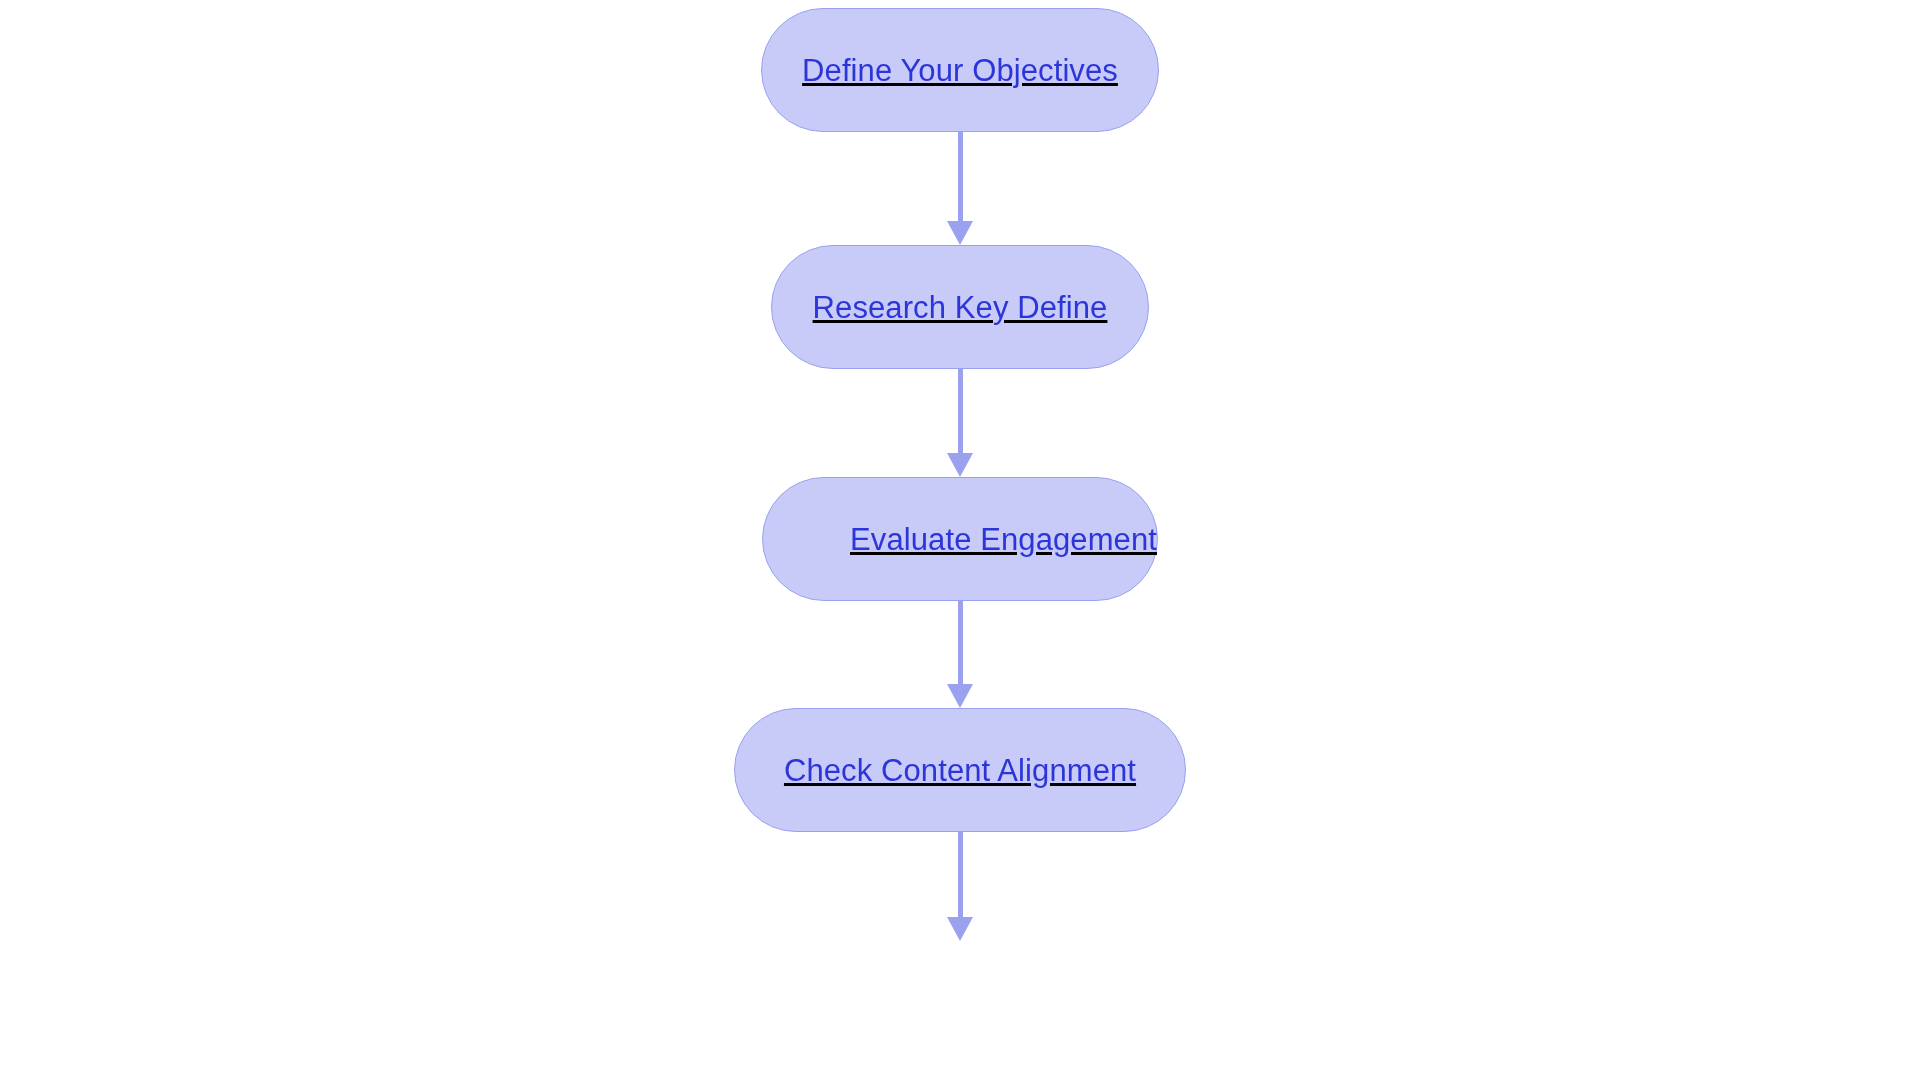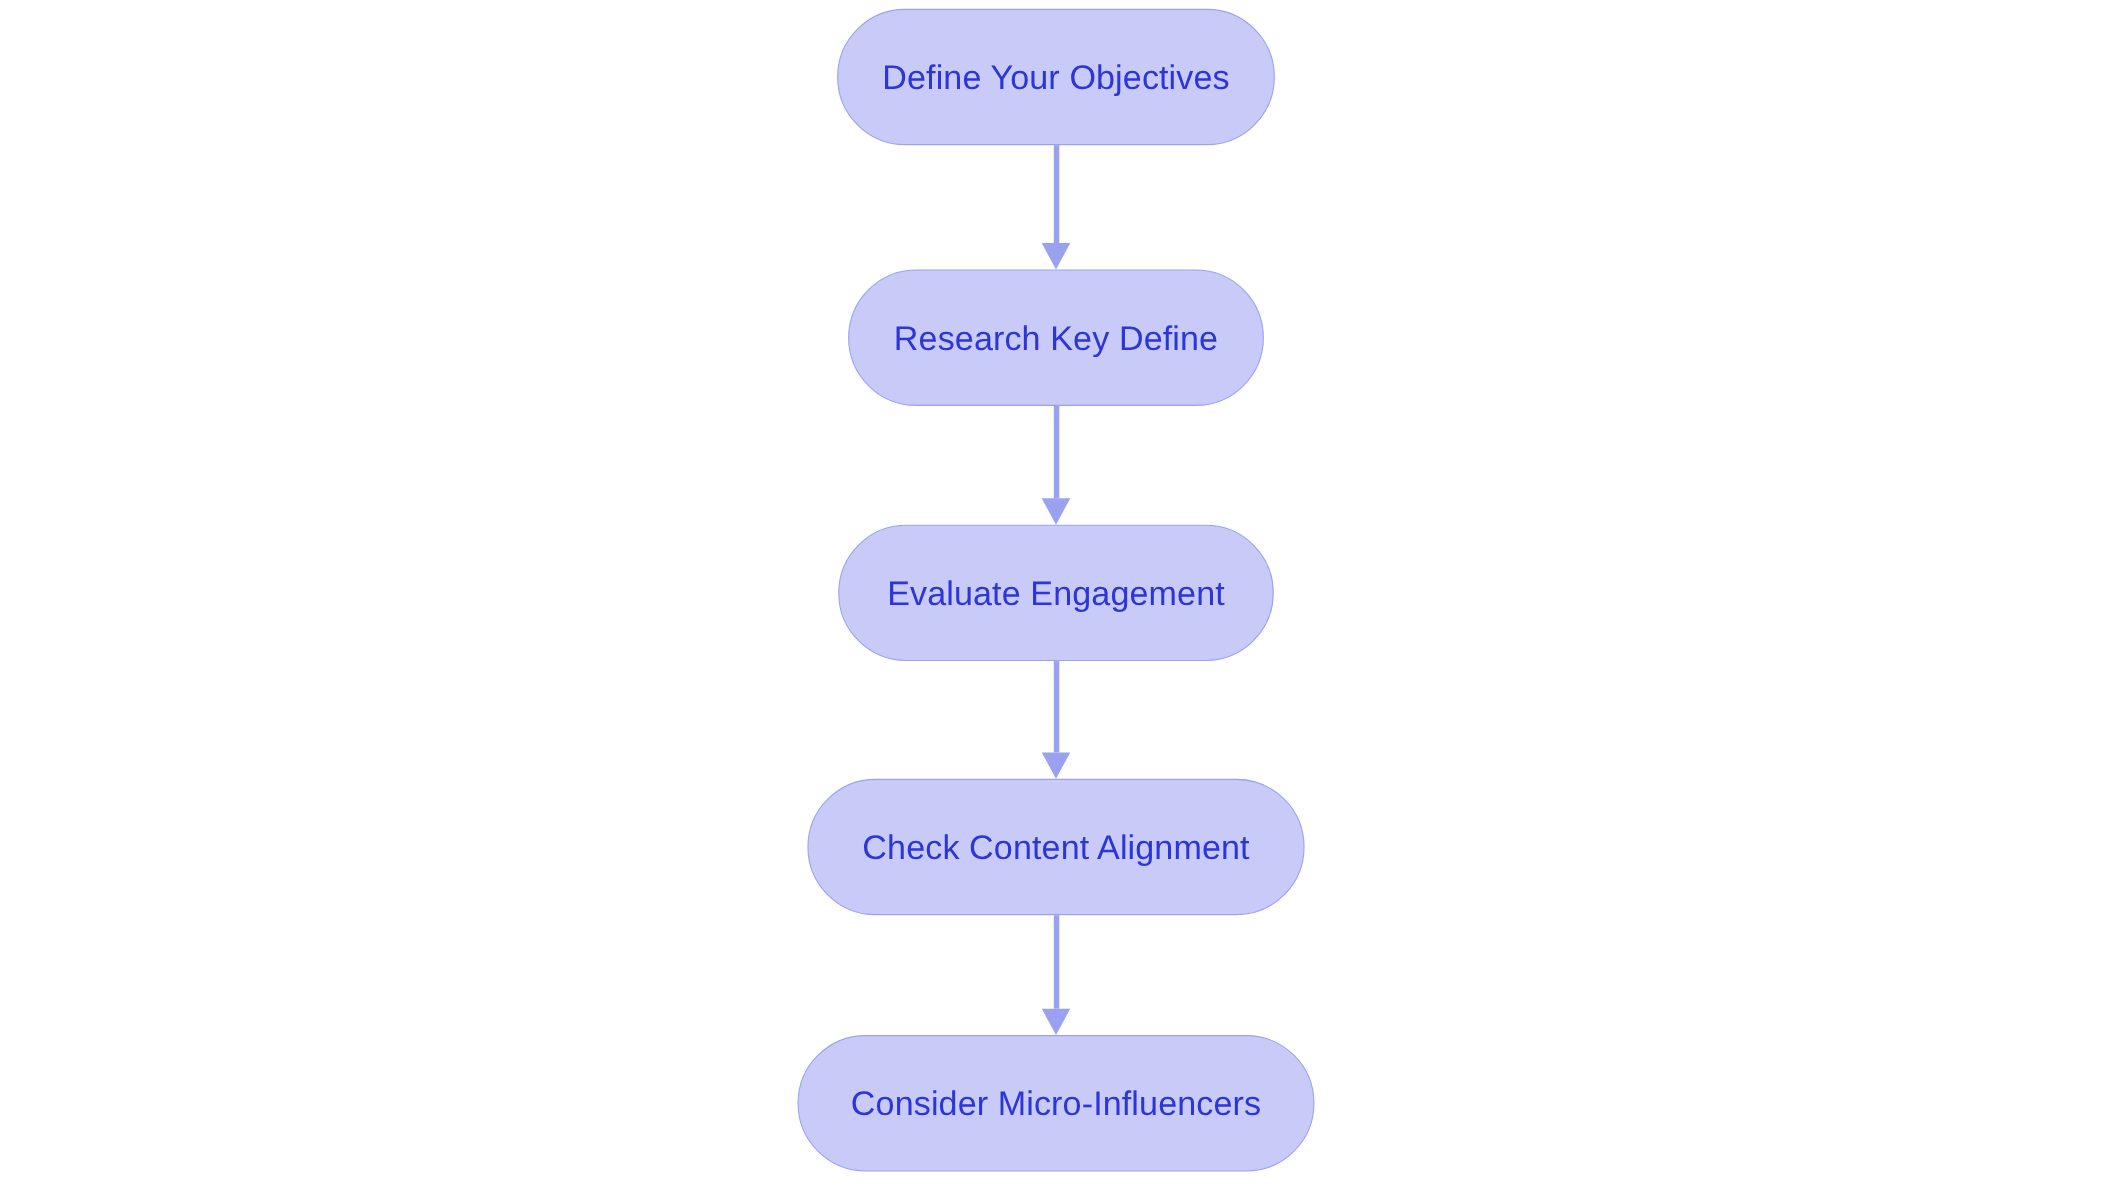--- a/index.html
+++ b/index.html
@@ -21,20 +21,21 @@
   #flow-column {
     position: absolute;
     left: 0;
     top: 0;
     width: 1920px;
     height: 1083px;
     display: flex;
     flex-direction: column;
     align-items: center;
     justify-content: flex-start;
+    text-decoration: underline;
   }
   .flow-node {
     box-sizing: border-box;
     height: 124px;
     display: flex;
     align-items: center;
     justify-content: center;
     background: #c8caf8;
     border: 1px solid #9aa2f0;
     border-radius: 62px;
@@ -72,21 +73,21 @@
     border-right: 13px solid transparent;
     border-top: 24px solid #9aa2f0;
   }
   .node-gap-1 { height: 113px; }
   .node-gap-2 { height: 108px; }
   .node-gap-3 { height: 107px; }
   .node-gap-4 { height: 109px; }
   .top-spacer { height: 8px; flex: 0 0 auto; }
   .w-1 { width: 398px; }
   .w-2 { width: 378px; }
-  .w-3 { width: 396px; }
+  .w-3 { width: 396px; justify-content: flex-end; }
   .w-4 { width: 452px; }
   .w-5 { width: 470px; }
 </style>
 </head>
 <body>
 
 <div id="flowchart-canvas">
   <div id="flow-column">
 
     <div class="top-spacer"></div>
@@ -120,18 +121,15 @@
 
     <div class="flow-node w-4">
       <span class="flow-node-label">Check Content Alignment</span>
     </div>
 
     <div class="flow-connector node-gap-4">
       <div class="connector-line"></div>
       <div class="connector-arrowhead"></div>
     </div>
 
-    <div class="flow-node w-5">
-      <span class="flow-node-label">Consider Micro-Influencers</span>
-    </div>
 
   </div>
 </div>
 
 </body></html>

